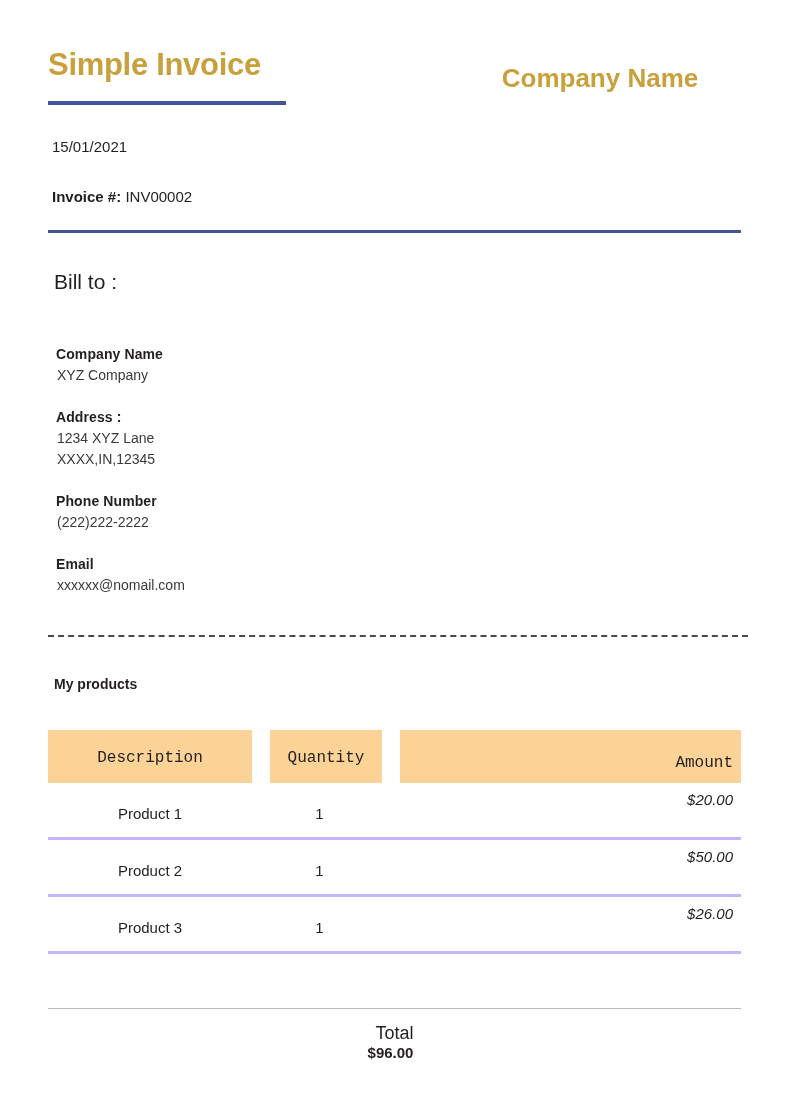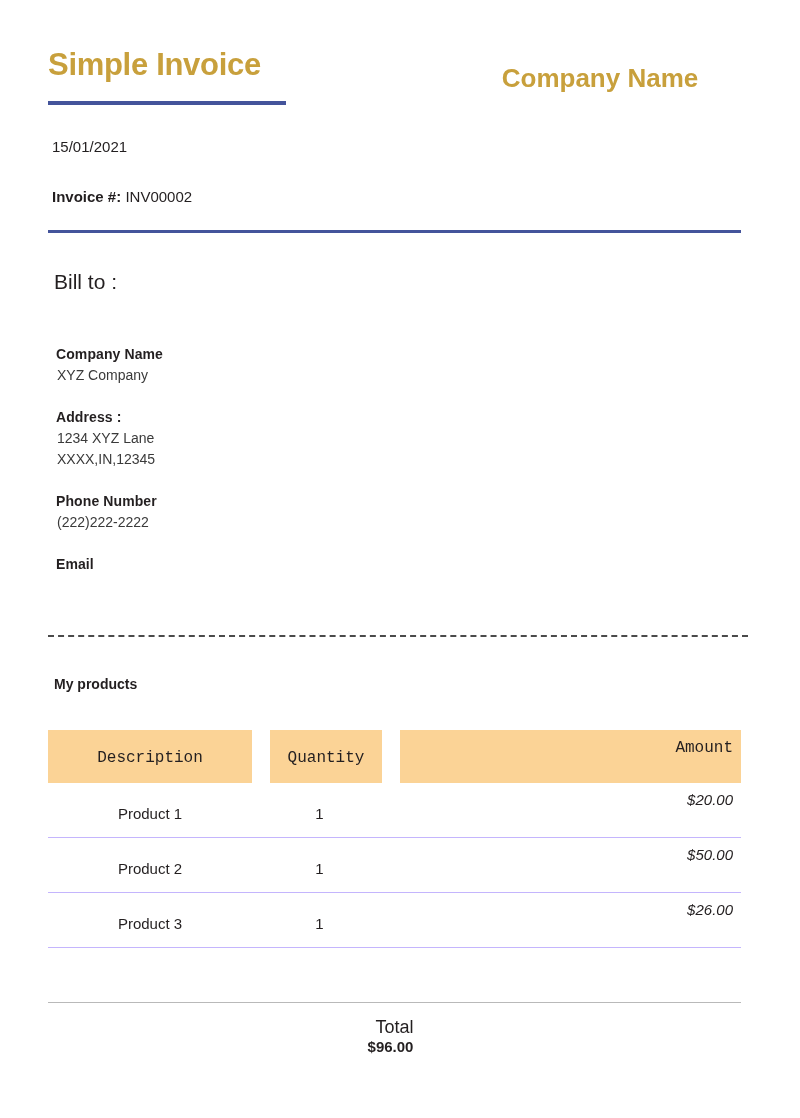--- a/index.html
+++ b/index.html
@@ -163,27 +163,27 @@
   .th-qty {
     width: 112px;
     justify-content: center;
     padding-top: 3px;
   }
   .th-amt {
     flex: 1;
     justify-content: flex-end;
     padding-right: 8px;
     align-items: flex-start;
-    padding-top: 9px;
+    padding-top: 24px;
   }
 
   .trow {
     display: flex;
     height: 54px;
-    border-bottom: 1px solid #c4b5fd;
+    border-bottom: 3px solid #c4b5fd;
     position: relative;
   }
   .td {
     display: flex;
     align-items: center;
     font-size: 15px;
     color: #231f20;
   }
   .td-desc {
     width: 204px;
@@ -264,20 +264,21 @@
       <div class="bt-value">XXXX,IN,12345</div>
     </div>
 
     <div class="bt-group">
       <div class="bt-label">Phone Number</div>
       <div class="bt-value">(222)222-2222</div>
     </div>
 
     <div class="bt-group">
       <div class="bt-label">Email</div>
+      <div class="bt-value">xxxxxx@nomail.com</div>
     </div>
   </div>
 
   <div class="dashed-rule"></div>
 
   <div class="products-label">My products</div>
 
   <div class="table">
     <div class="thead">
       <div class="th th-desc">Description</div>

